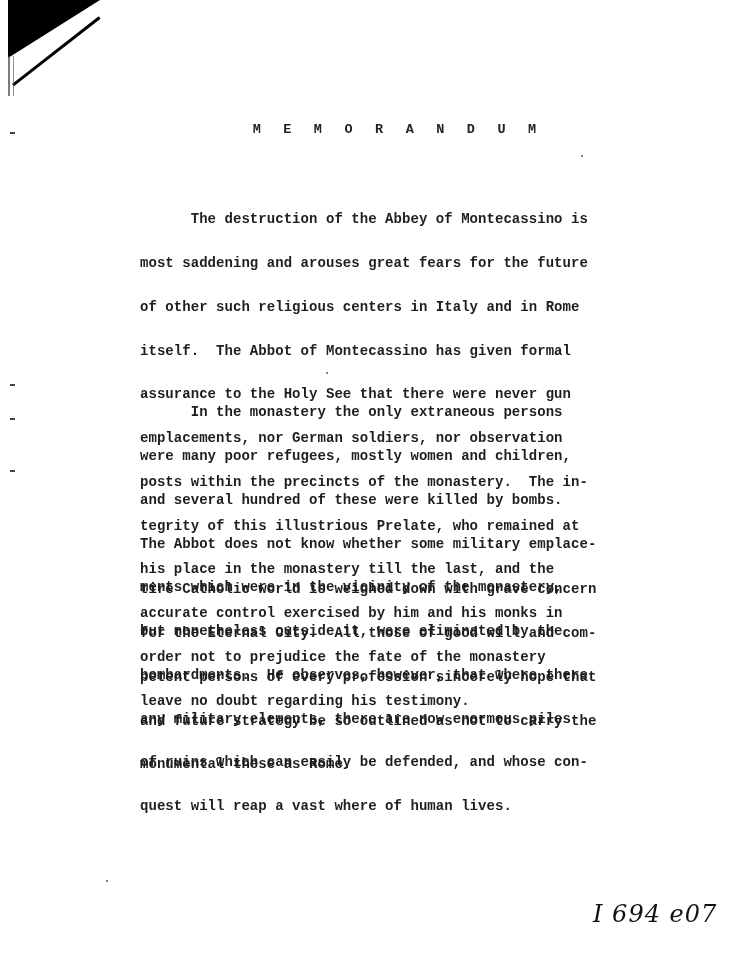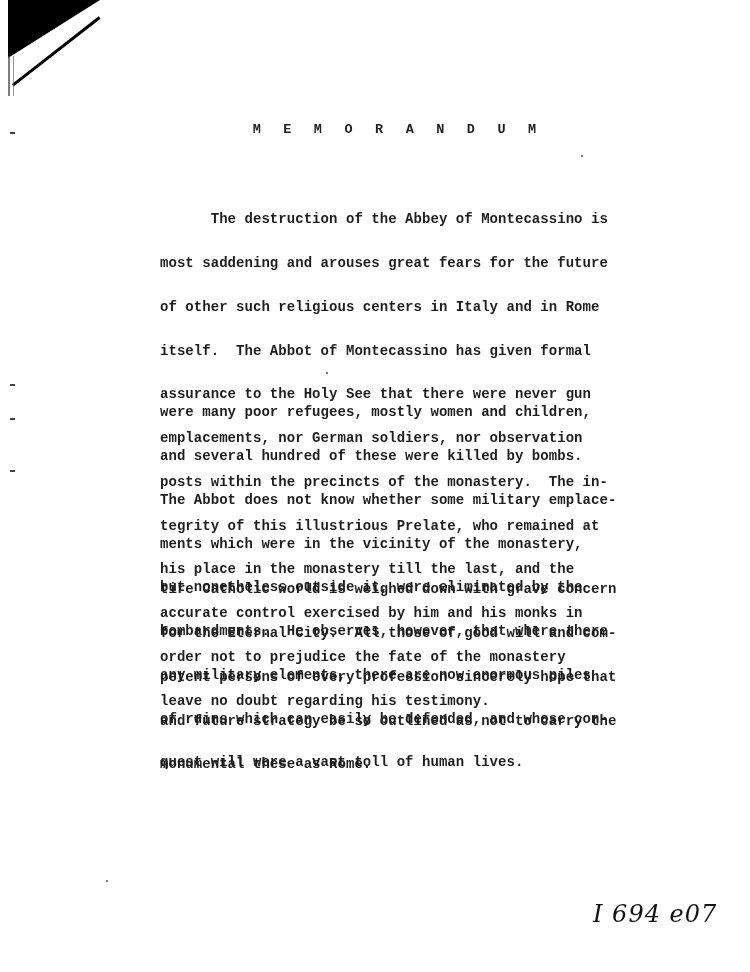--- a/index.html
+++ b/index.html
@@ -72,21 +72,20 @@
       font-size: 14px;
       line-height: 14.6px;
       font-weight: bold;
       color: #1e1e1e;
       white-space: pre;
       letter-spacing: 0.05px;
     }
     .paragraph .line {
       display: block;
       height: 14.6px;
-      margin-left: 20px;
     }
     #p1 { top: 183px; }
     #p2 { top: 376px; }
     #p3 { top: 553px; }
     .handwritten {
       position: absolute;
       left: 585px;
       top: 900px;
       font-family: "DejaVu Serif", serif;
       font-size: 24px;
@@ -129,29 +128,30 @@
     <span class="line">emplacements, nor German soldiers, nor observation</span>
     <span class="line">posts within the precincts of the monastery.  The in-</span>
     <span class="line">tegrity of this illustrious Prelate, who remained at</span>
     <span class="line">his place in the monastery till the last, and the</span>
     <span class="line">accurate control exercised by him and his monks in</span>
     <span class="line">order not to prejudice the fate of the monastery</span>
     <span class="line">leave no doubt regarding his testimony.</span>
   </div>
 
   <div class="paragraph" id="p2">
+    <span class="line">      In the monastery the only extraneous persons</span>
     <span class="line">were many poor refugees, mostly women and children,</span>
     <span class="line">and several hundred of these were killed by bombs.</span>
     <span class="line">The Abbot does not know whether some military emplace-</span>
     <span class="line">ments which were in the vicinity of the monastery,</span>
     <span class="line">but nonetheless outside it, were eliminated by the</span>
     <span class="line">bombardments.  He observes, however, that where there</span>
     <span class="line">any military elements, there are now enormous piles</span>
     <span class="line">of ruins which can easily be defended, and whose con-</span>
-    <span class="line">quest will were a vast toll of human lives.</span>
+    <span class="line">quest will reap a vast where of human lives.</span>
   </div>
 
   <div class="paragraph" id="p3">
     <span class="line">tire Catholic world is weighed down with grave concern</span>
     <span class="line">for the Eternal City.  All those of good will and com-</span>
     <span class="line">petent persons of every profession sincerely hope that</span>
     <span class="line">and future strategy be so outlined as not to carry the</span>
     <span class="line">monumental these as Rome.</span>
   </div>
 

